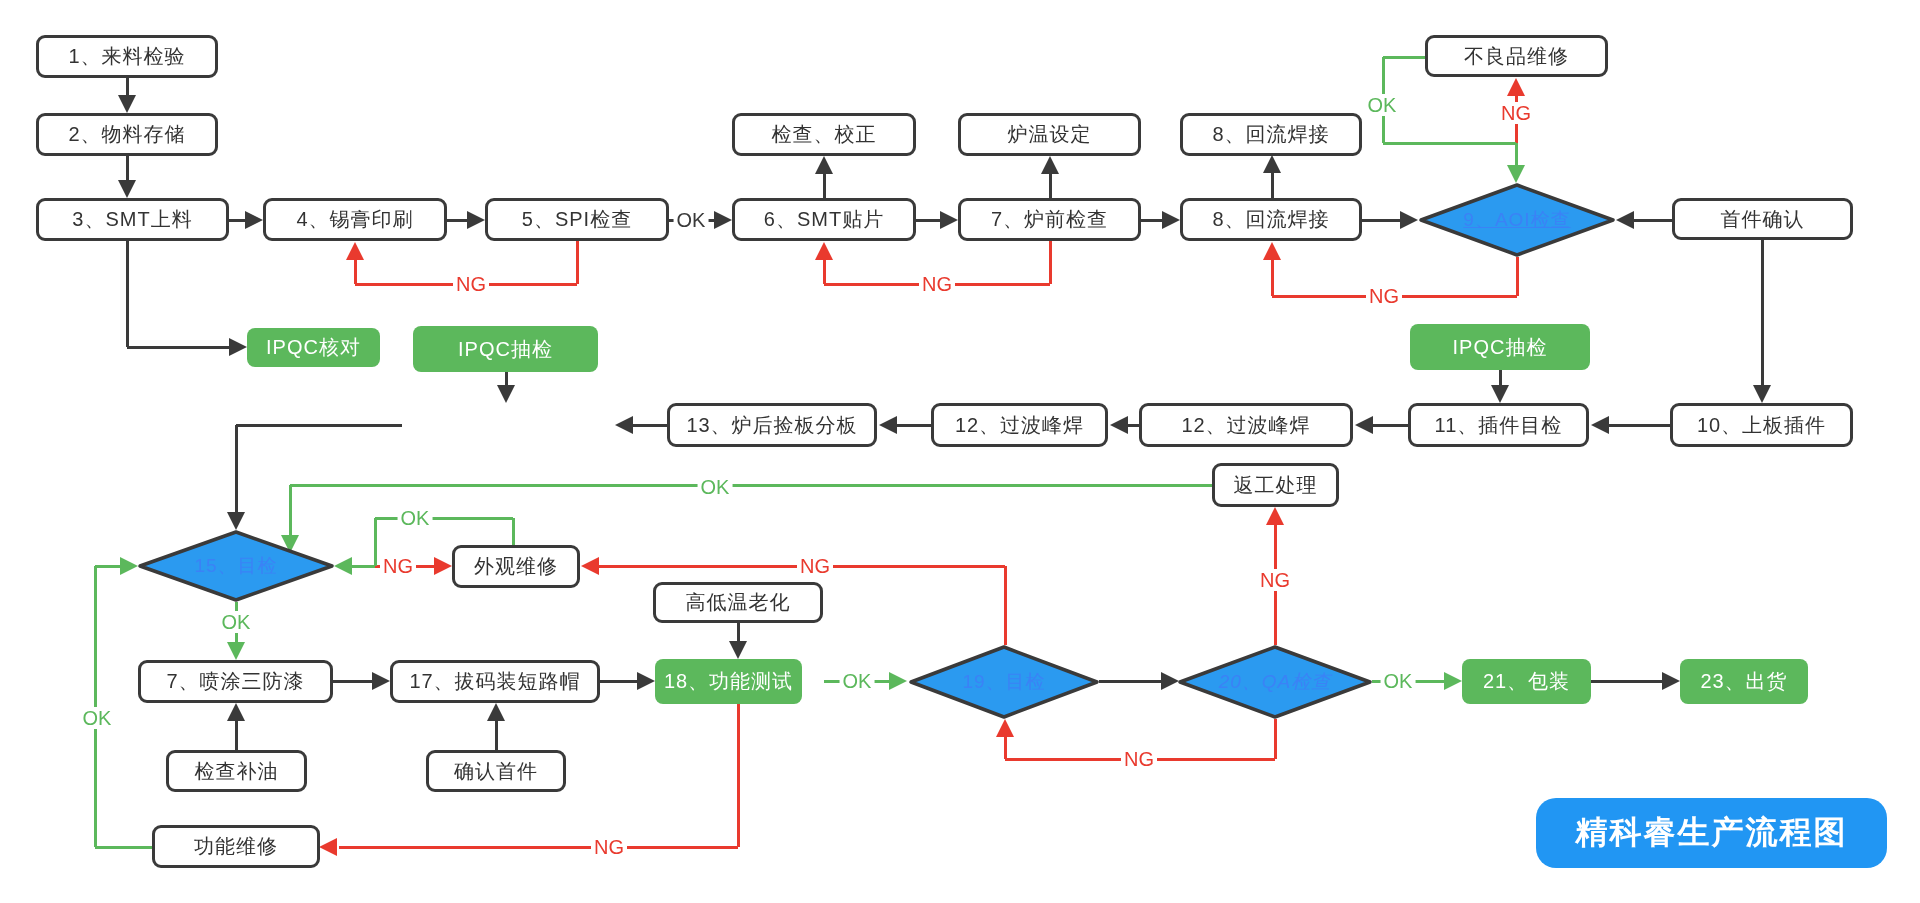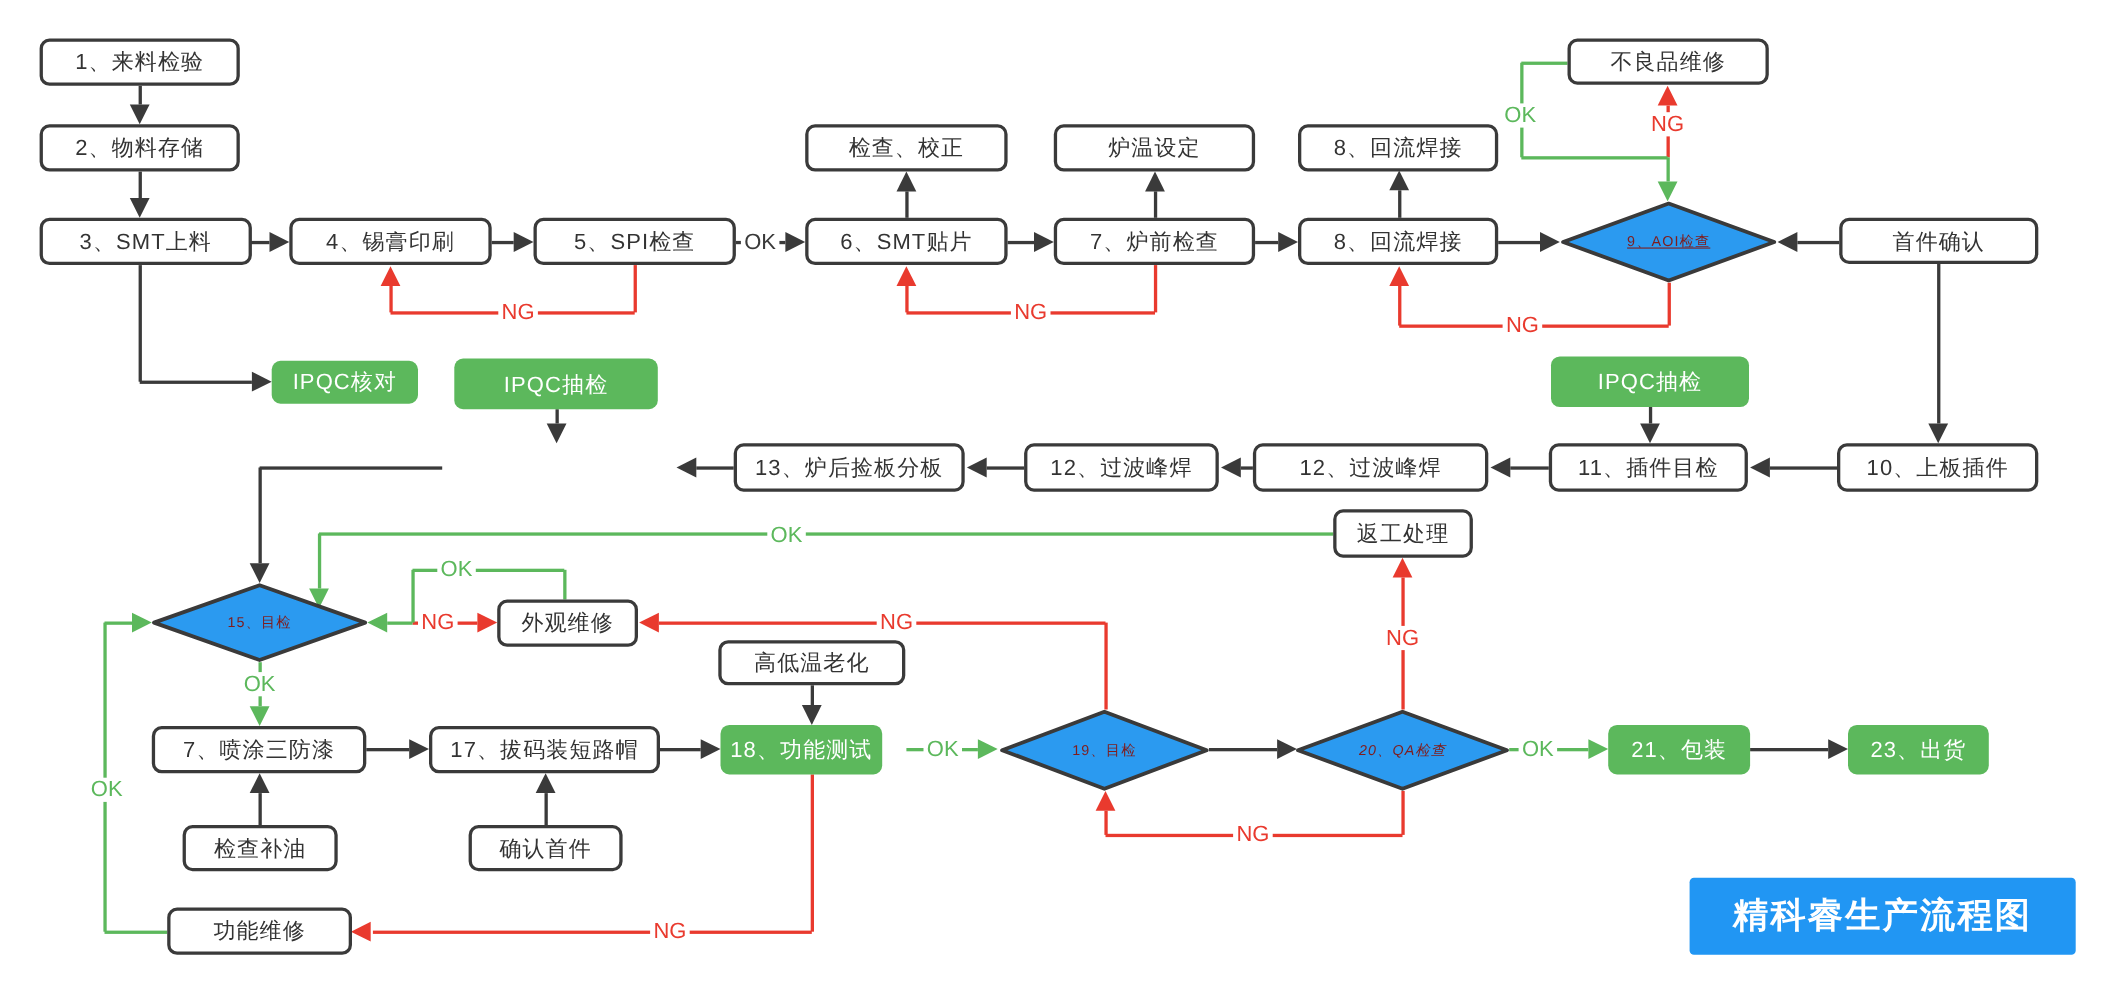--- a/index.html
+++ b/index.html
@@ -11,32 +11,32 @@
     position:absolute;box-sizing:border-box;background:#fff;border:3px solid #3a3a3a;
     border-radius:9px;display:flex;align-items:center;justify-content:center;
     font-size:20px;color:#333;letter-spacing:1px;white-space:nowrap;
   }
   .node.green{border:none;border-radius:8px;color:#fff;}
   .diamond{position:absolute;}
   .diamond svg{position:absolute;left:0;top:0;}
   .diamond .dlabel{
     position:absolute;left:0;top:0;width:100%;height:100%;
     display:flex;align-items:center;justify-content:center;
-    font-size:13px;color:#7f1d1d;letter-spacing:1px;white-space:nowrap;
+    font-size:19px;color:#3b82f6;letter-spacing:1px;white-space:nowrap;
   }
   .dlabel.u{text-decoration:underline;}
   .seg{position:absolute;}
   .ah{position:absolute;width:0;height:0;}
   .elabel{
     position:absolute;transform:translate(-50%,-50%);
     font-size:20px;line-height:22px;background:#fff;padding:0 3px;white-space:nowrap;
   }
   #title-box{
     position:absolute;display:flex;align-items:center;justify-content:center;
-    border-radius:4px;color:#fff;font-size:32px;font-weight:bold;letter-spacing:2px;
+    border-radius:20px;color:#fff;font-size:32px;font-weight:bold;letter-spacing:2px;
   }
 </style>
 </head>
 <body>
 
 <div id="canvas">
   <div id="title-box" style="left: 1536px; top: 798px; width: 351px; height: 70px; background: rgb(33, 150, 243);">精科睿生产流程图</div>
 <div class="seg" style="left: 575.5px; top: 241px; width: 3px; height: 43px; background: rgb(233, 58, 46);"></div>
     <div class="seg" style="left: 355px; top: 282.5px; width: 222px; height: 3px; background: rgb(233, 58, 46);"></div>
     <div class="seg" style="left: 353.5px; top: 260px; width: 3px; height: 24px; background: rgb(233, 58, 46);"></div>

